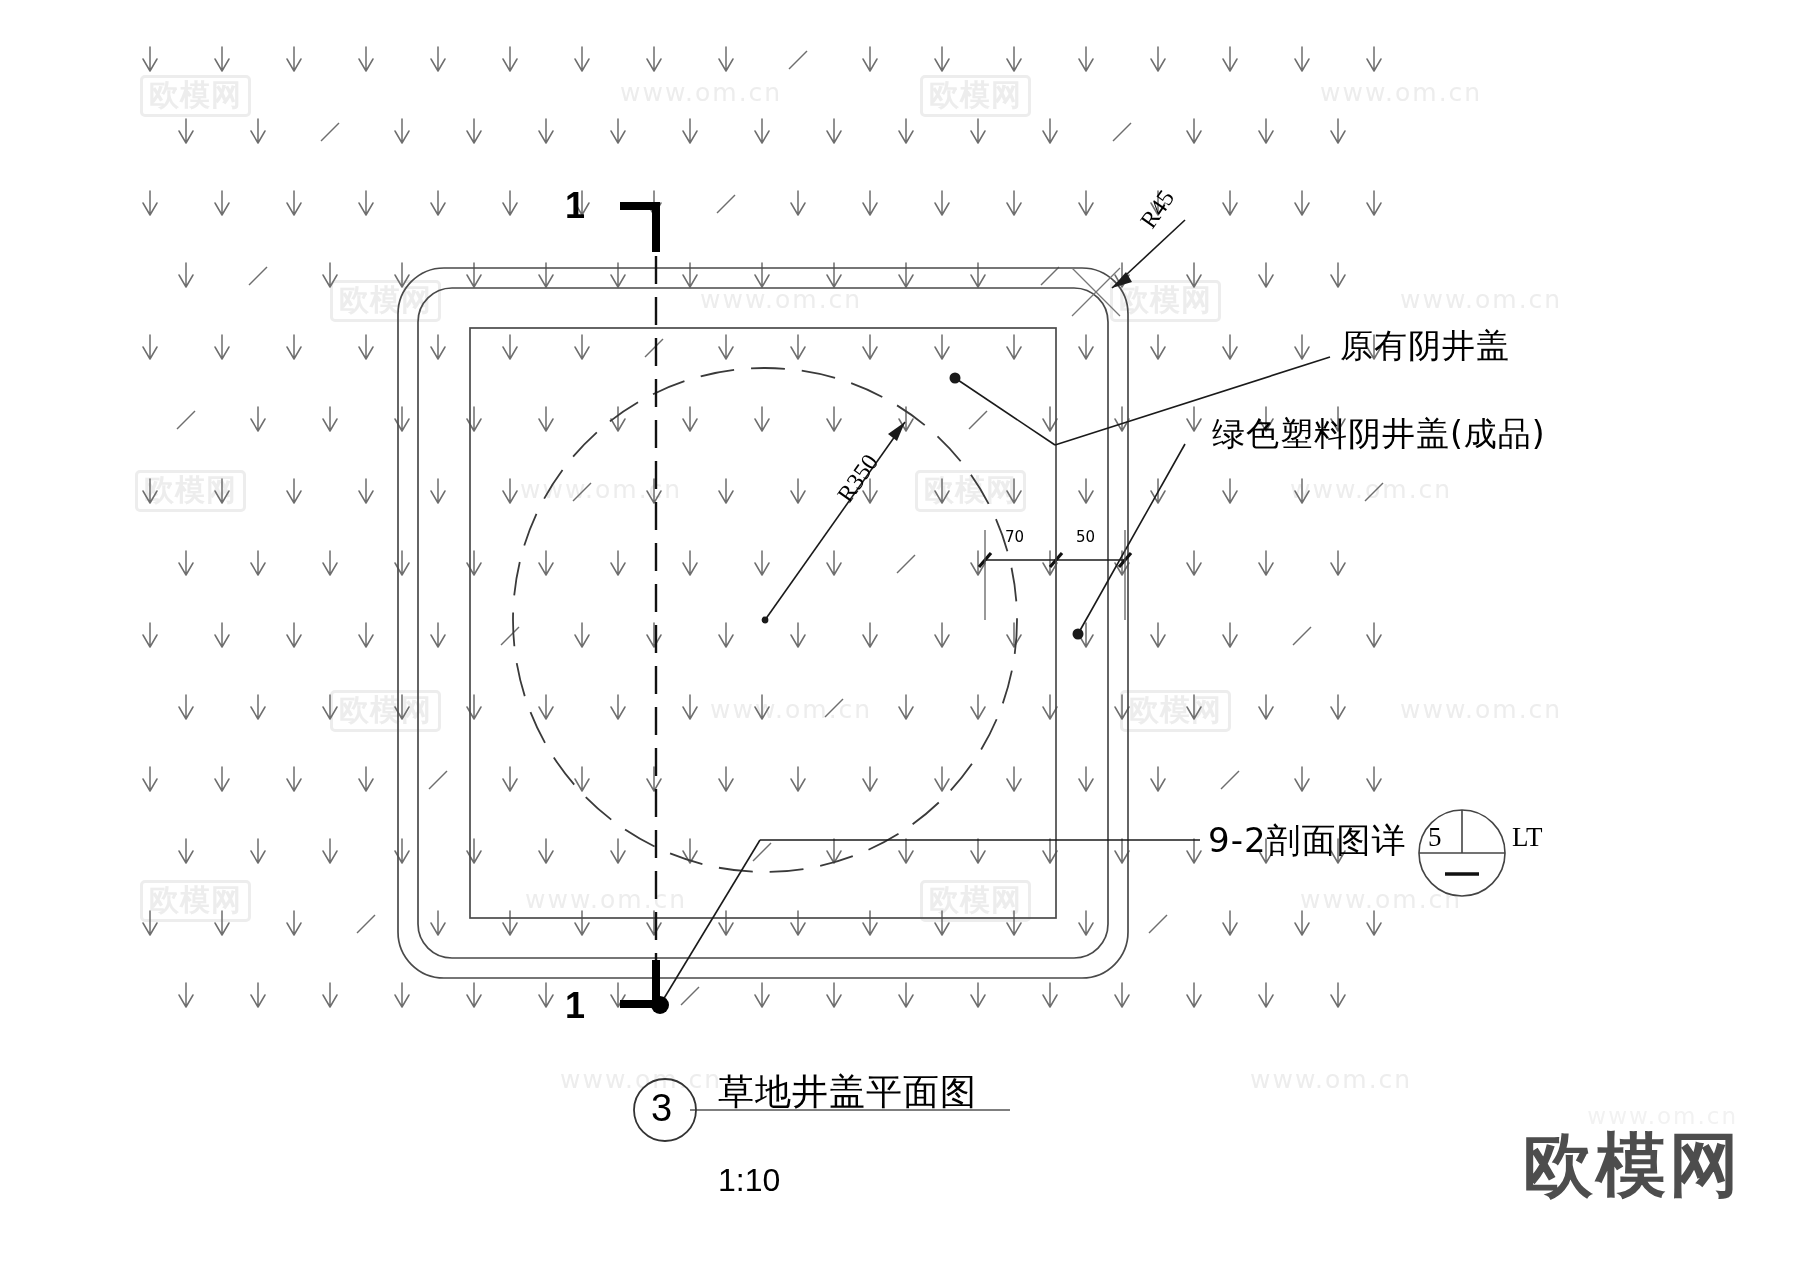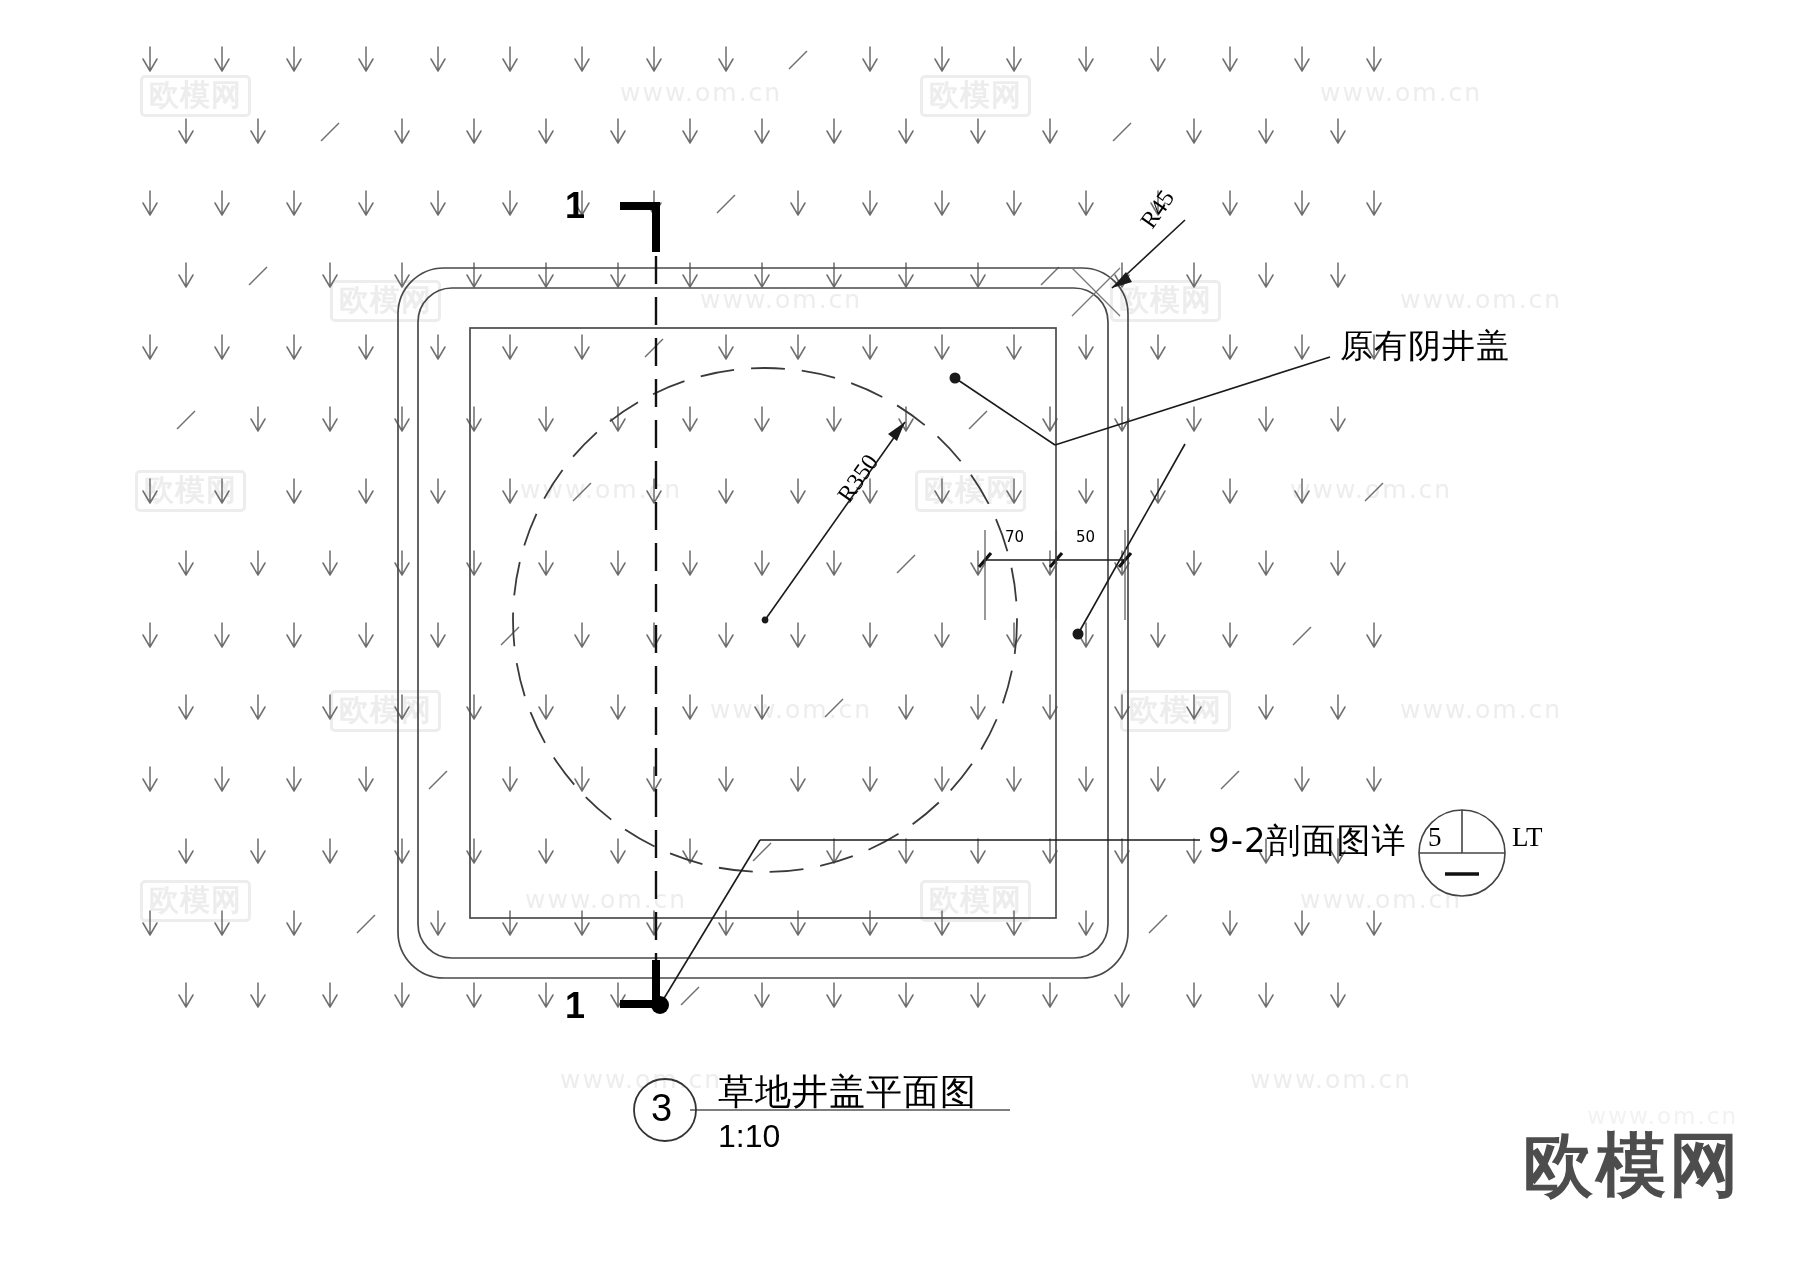--- a/index.html
+++ b/index.html
@@ -89,20 +89,21 @@
     font-weight: 600;
     font-family: "Liberation Sans", sans-serif;
   }
   .lbl-title {
     font-size: 36px;
     letter-spacing: 1px;
   }
   .lbl-scale {
     font-size: 32px;
     font-family: "Liberation Sans", sans-serif;
+    margin-top: 44px;
   }
   .lbl-bub {
     font-size: 27px;
     font-family: "Liberation Serif", serif;
   }
   .lbl-rot {
     font-size: 24px;
     font-family: "Liberation Serif", serif;
   }
   .lbl-detail {
@@ -467,20 +468,21 @@
     <g>
       <circle cx="1462" cy="853" r="43" fill="none" stroke="#444" stroke-width="1.6"></circle>
       <line x1="1419" y1="853" x2="1505" y2="853" stroke="#444" stroke-width="1.6"></line>
       <line x1="1462" y1="810" x2="1462" y2="853" stroke="#444" stroke-width="1.6"></line>
       <line x1="1445" y1="874" x2="1479" y2="874" stroke="#111" stroke-width="3.5"></line>
     </g>
   </svg>
 
   <div class="lbl lbl-note" style="left:1340px; top:324px;font-family:Liberation Serif, serif;">原有阴井盖</div>
 
+  <div class="lbl lbl-note" style="left:1212px; top:412px;">绿色塑料阴井盖(成品)</div>
 
   <div class="lbl lbl-detail" style="left:1208px; top:818px;">9-2剖面图详</div>
 
   <div class="lbl lbl-dim" style="left:1005px; top:528px;">70</div>
 
   <div class="lbl lbl-dim" style="left:1076px; top:528px;">50</div>
 
   <div class="lbl lbl-rot" style="left:1135px; top:218px; transform:rotate(-55deg); transform-origin:left top;">R45</div>
 
   <div class="lbl lbl-rot" style="left:832px; top:492px; transform:rotate(-55deg); transform-origin:left top;">R350</div>

